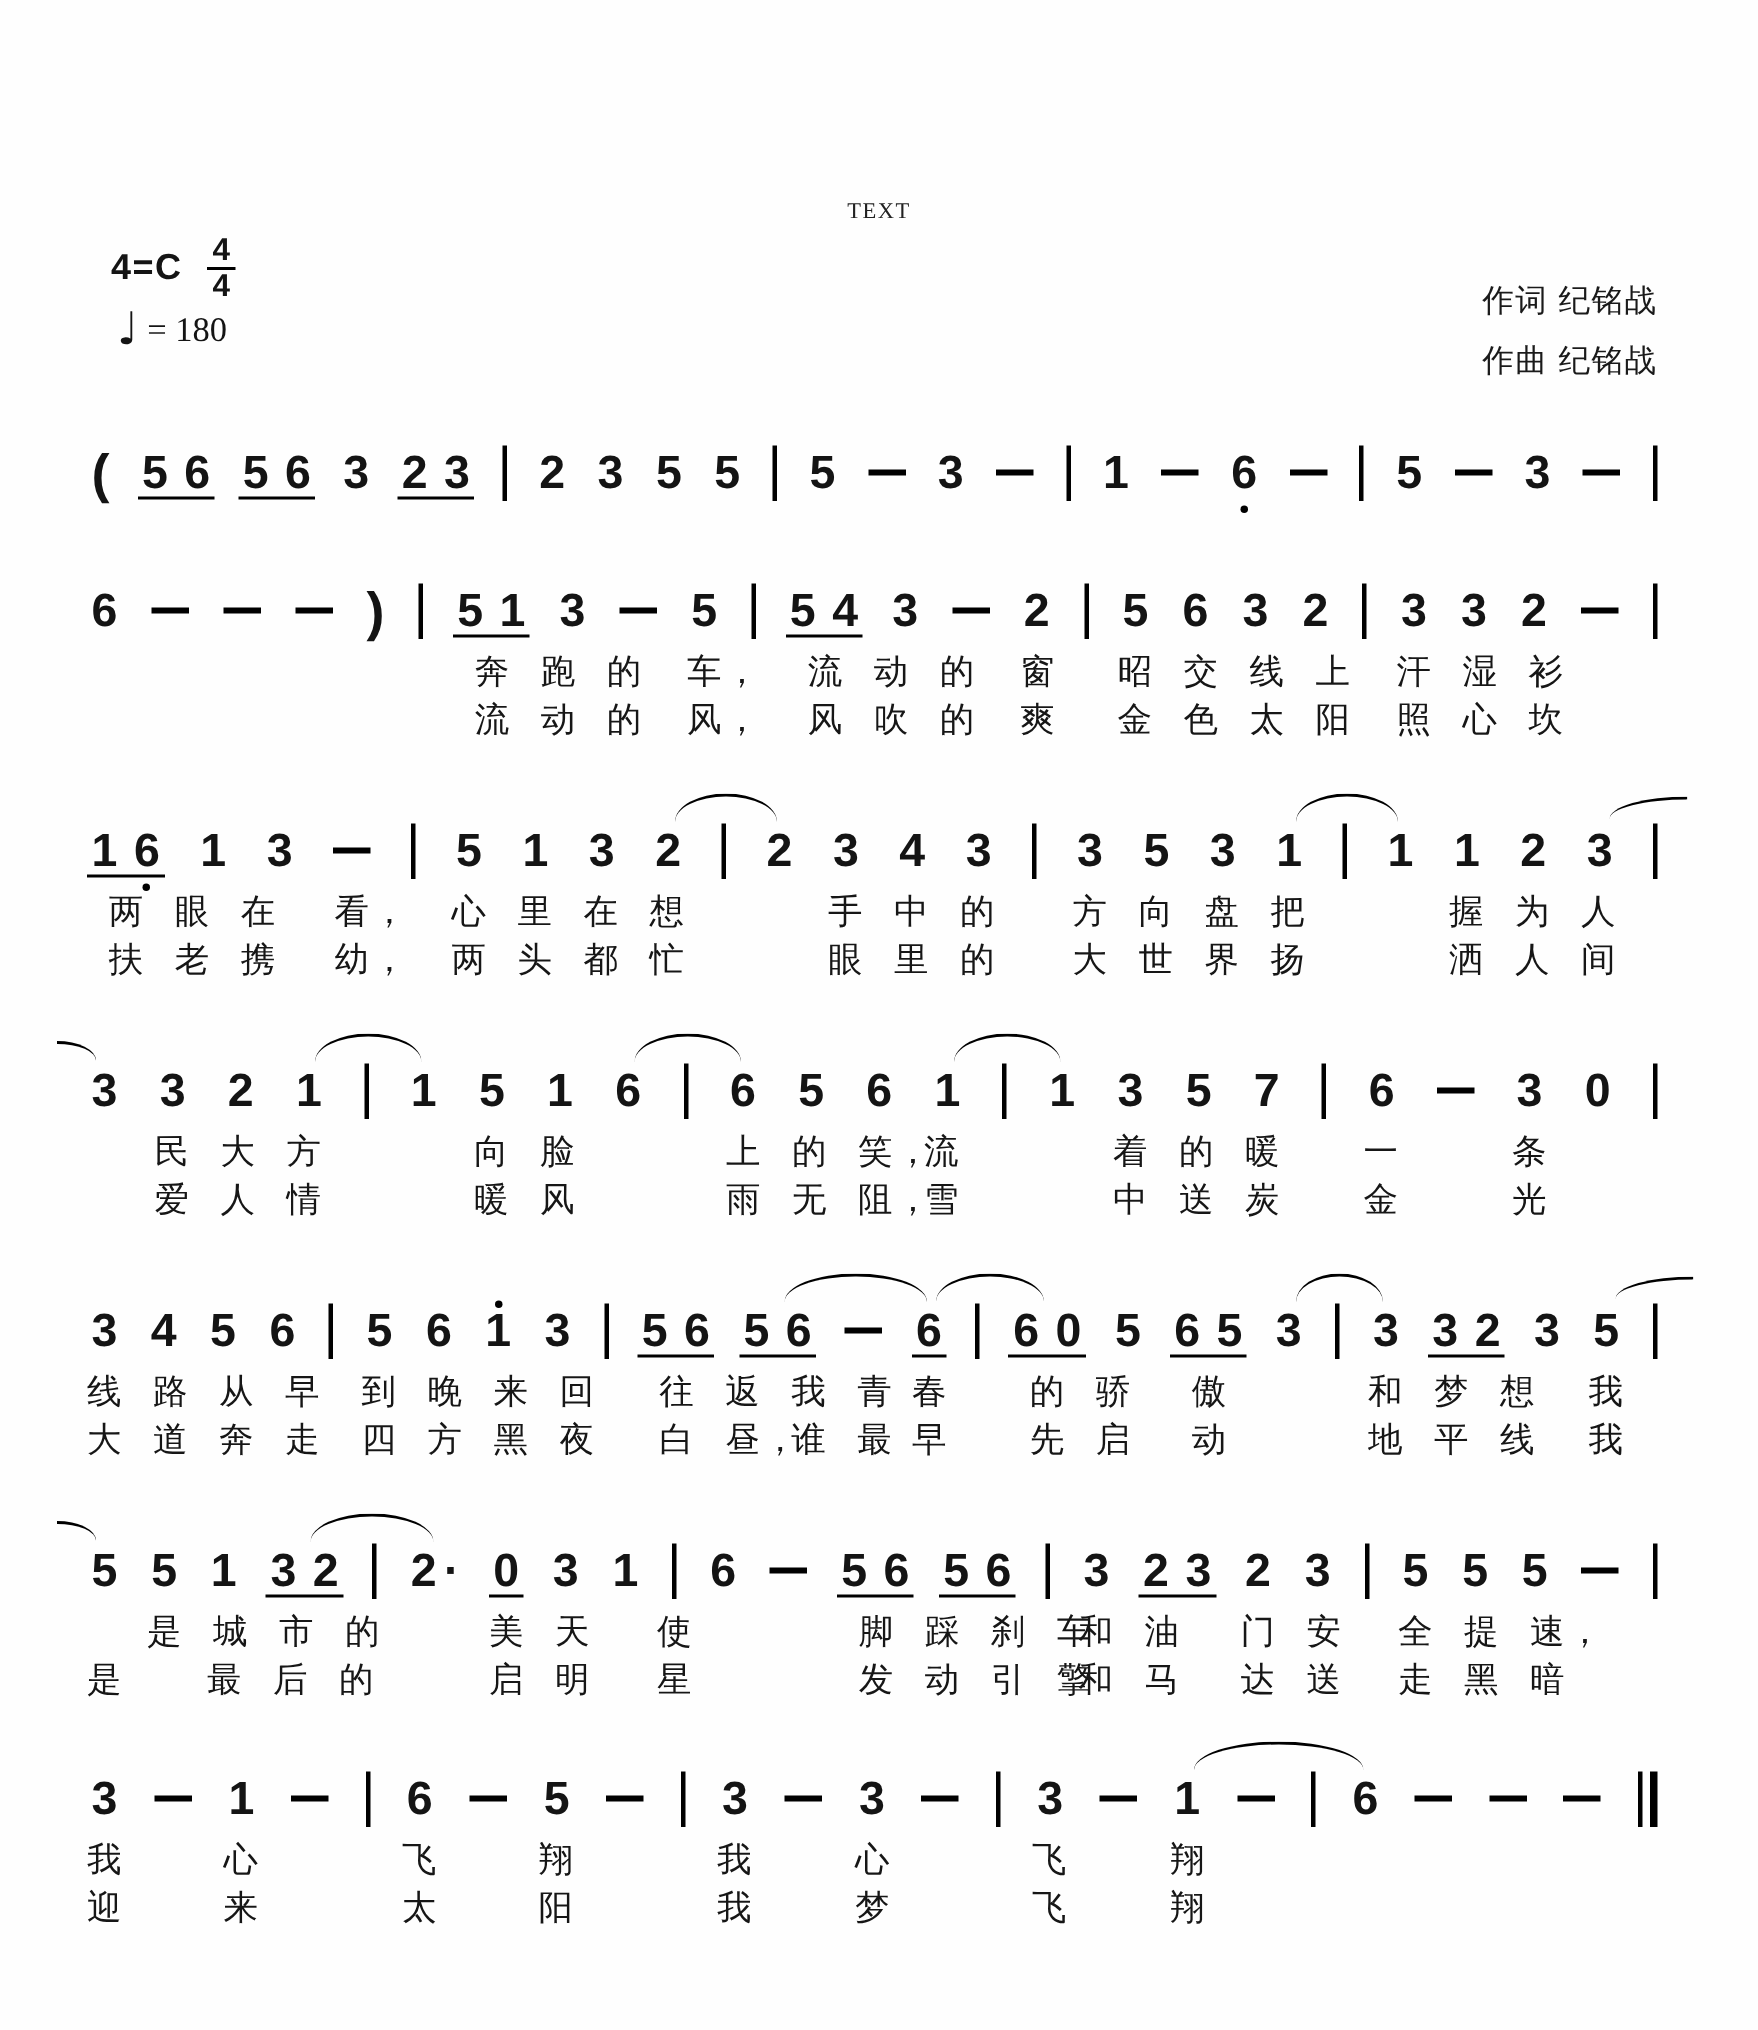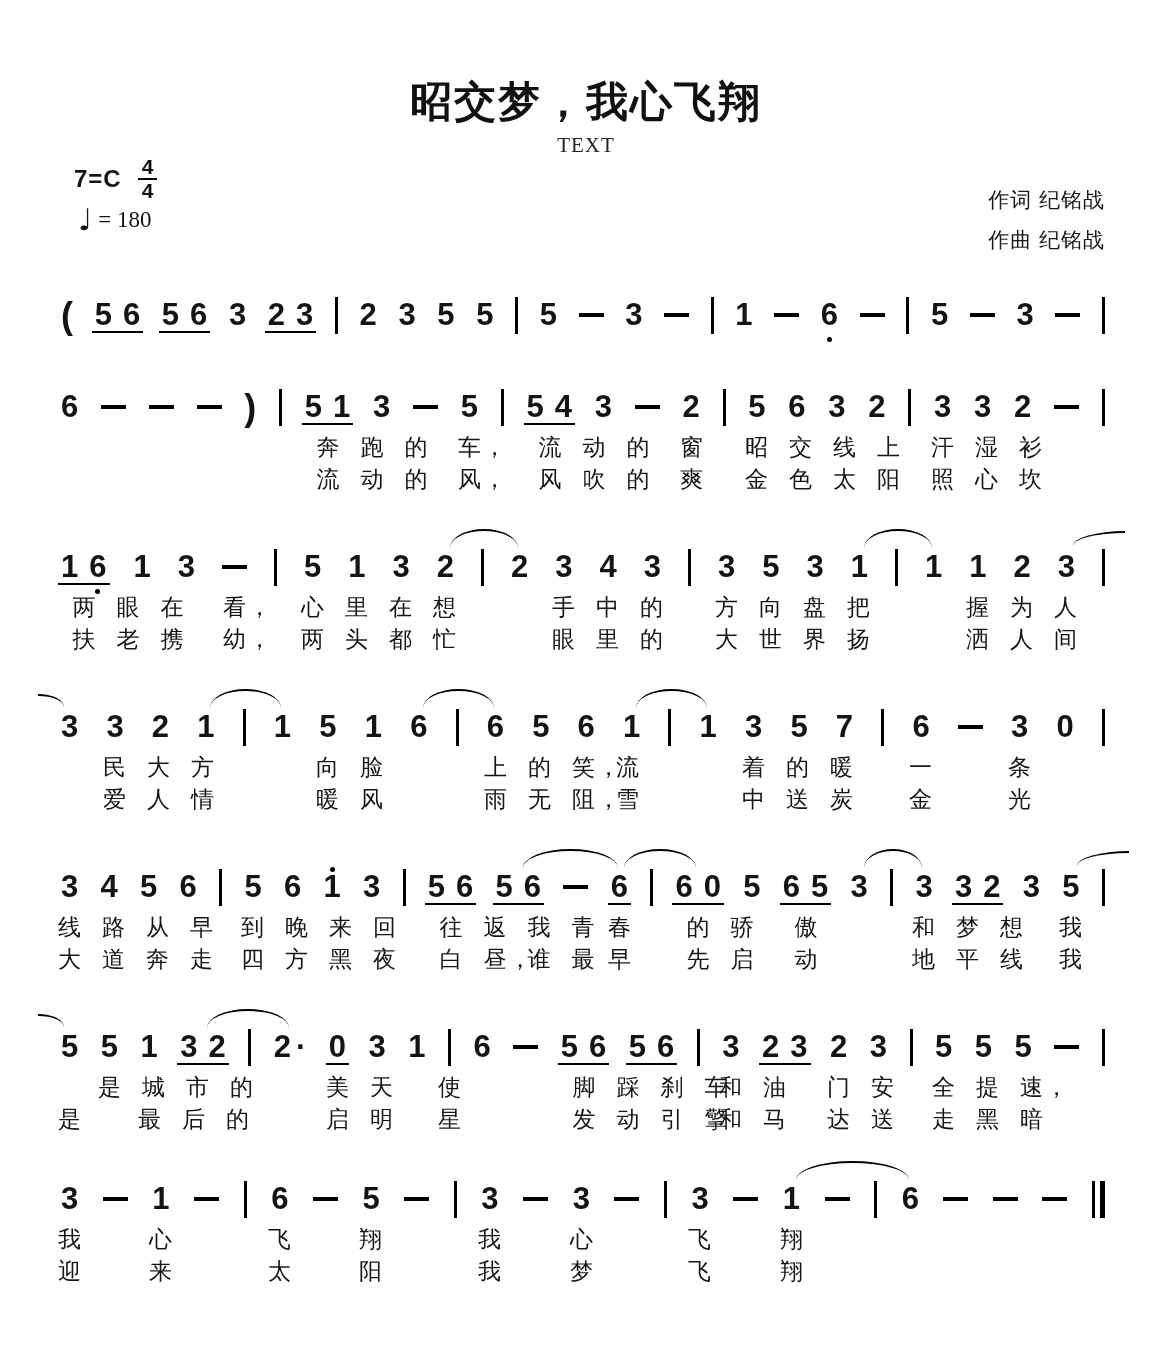--- a/index.html
+++ b/index.html
@@ -4,21 +4,21 @@
 <style>
   html,body{margin:0;padding:0;background:#ffffff;}
   body{width:1172px;height:1353px;position:relative;overflow:hidden;
        font-family:"Liberation Sans",sans-serif;color:#141414;}
   .page{position:absolute;inset:0;background:#fefefe;}
 
   
   .title{position:absolute;top:74px;left:0;width:100%;text-align:center;
          font-size:42px;font-weight:700;letter-spacing:2px;color:#111;}
   .subtitle{position:absolute;top:133px;left:0;width:100%;text-align:center;
-            font-family:"Liberation Serif",serif;font-size:21px;letter-spacing:1px;color:#222;}
+            font-family:"Liberation Serif",serif;font-size:15px;letter-spacing:1px;color:#222;}
   .keysig{position:absolute;left:74px;top:156px;display:flex;align-items:center;gap:16px;}
   .keylabel{font-size:24px;font-weight:700;letter-spacing:1px;}
   .ts{display:inline-flex;flex-direction:column;align-items:center;font-weight:700;
       font-size:21px;line-height:22px;}
   .tsn{border-bottom:2.5px solid #000;padding:0 4px;}
   .tsd{padding:0 4px;}
   .tempo{position:absolute;left:78px;top:203px;display:flex;align-items:center;gap:6px;}
   .tnote{font-family:"DejaVu Sans",sans-serif;font-size:30px;line-height:34px;}
   .tval{font-family:"Liberation Serif",serif;font-size:23px;}
   .credit{position:absolute;right:67px;font-size:21px;color:#1a1a1a;letter-spacing:1px;}
@@ -53,25 +53,24 @@
   .tie.frag-end{border-radius:100% 0 0 0 / 100% 0 0 0;top:-17px;height:13px;}
 
   .lyr-row{position:absolute;left:0;width:100%;height:28px;}
   .lyr{position:absolute;transform:translateX(-50%);font-size:23px;line-height:26px;
        white-space:nowrap;color:#161616;font-family:"Liberation Sans",sans-serif;}
 </style>
 </head>
 <body>
 
 <div class="page">
-  <div class="title">昭交梦，我心飞翔</div>
   <div class="subtitle">TEXT</div>
 
   <div class="keysig">
-    <span class="keylabel">7=C</span>
+    <span class="keylabel">4=C</span>
     <span class="ts">
       <span class="tsn">4</span>
       <span class="tsd">4</span>
     </span>
   </div>
 
   <div class="tempo">
     <span class="tnote">♩</span>
     <span class="tval">= 180</span>
   </div>

